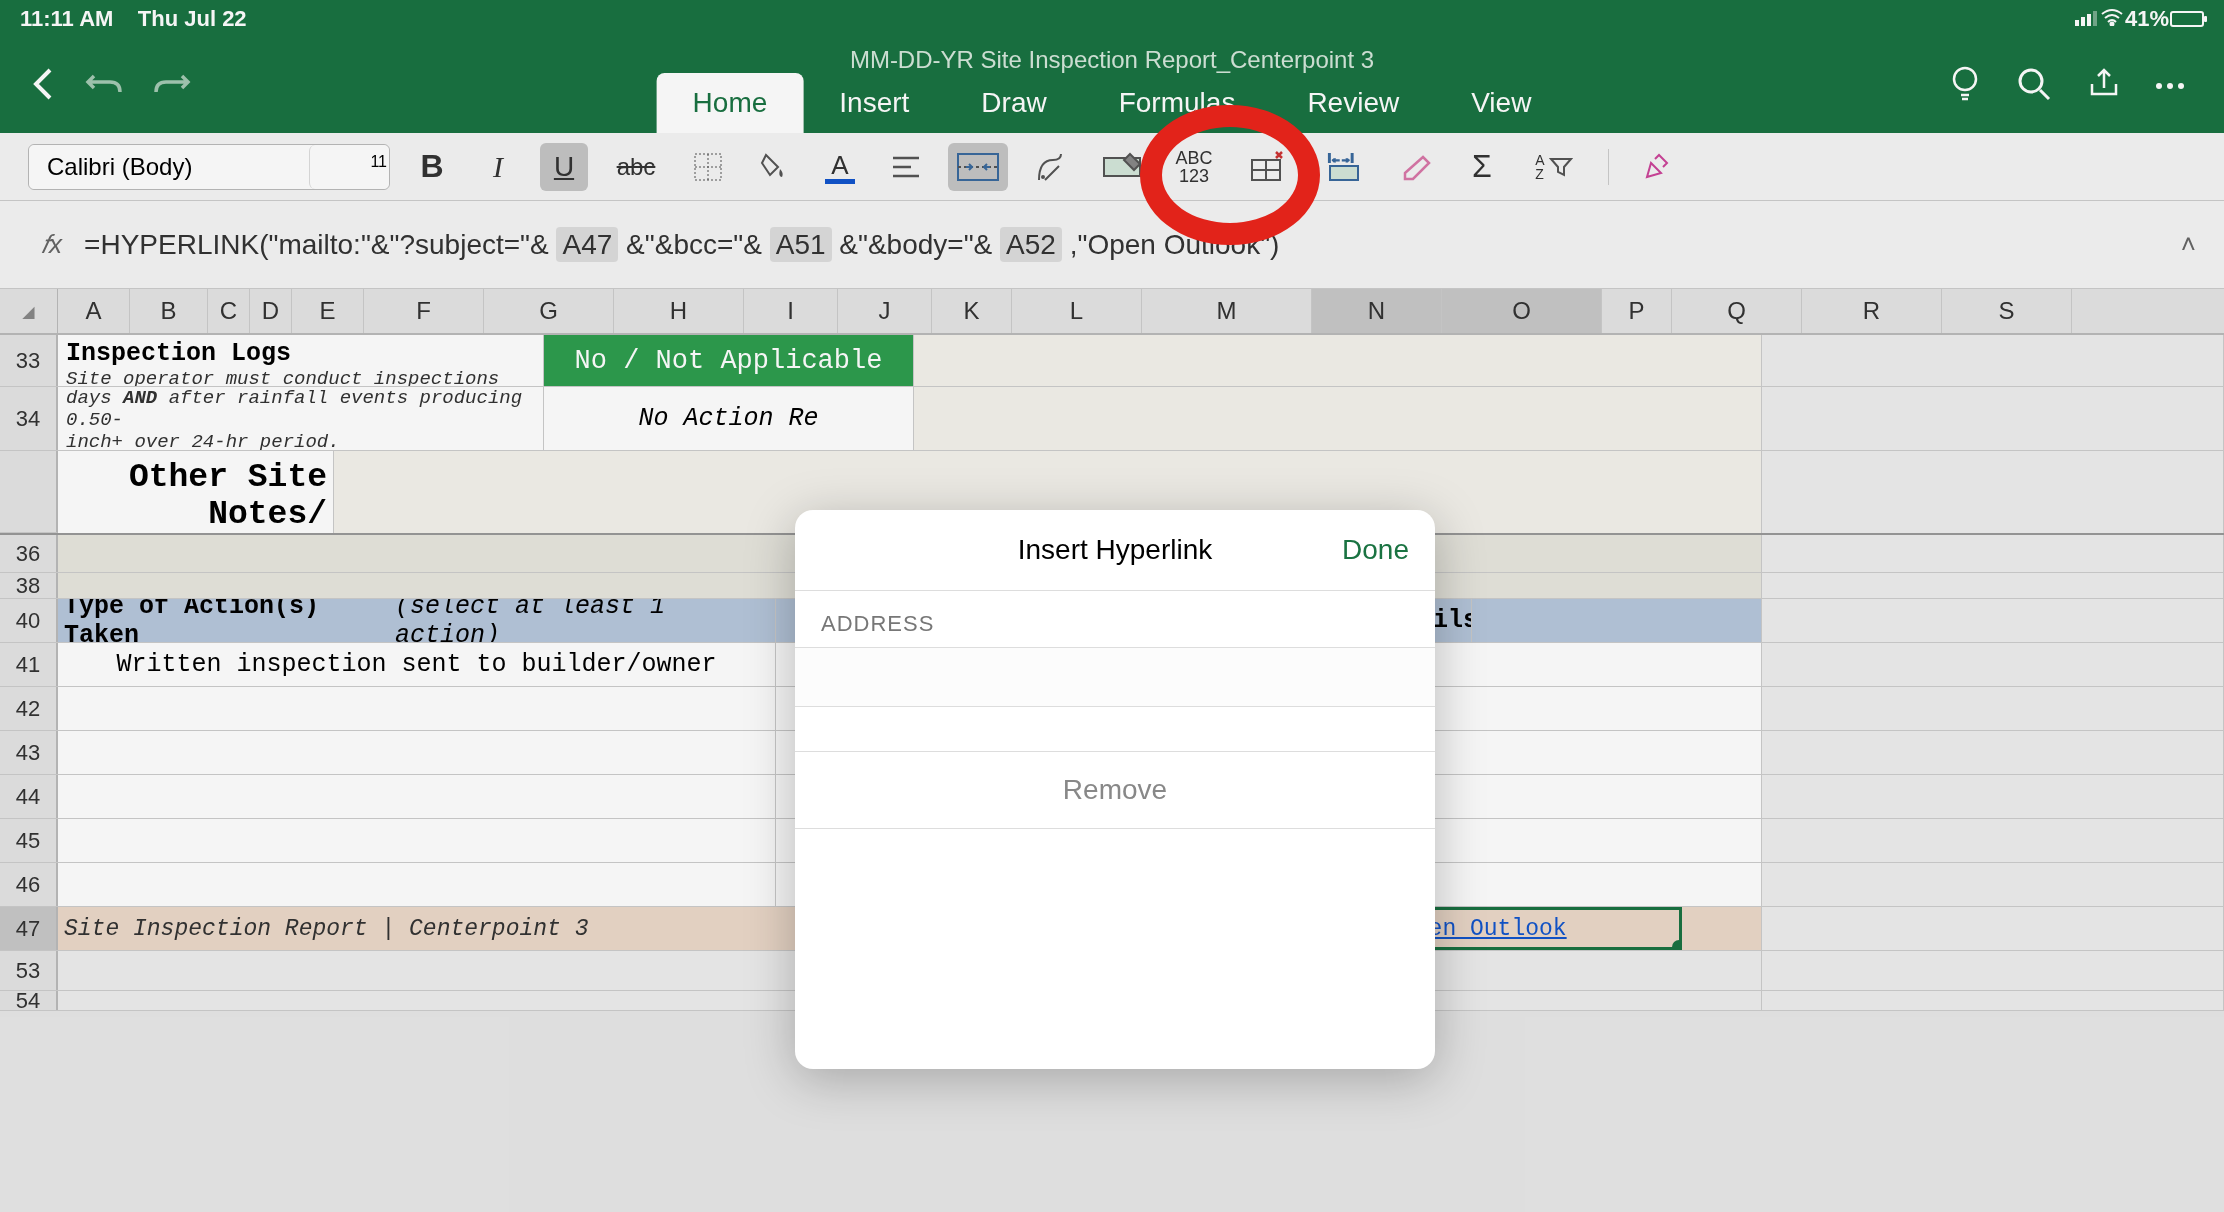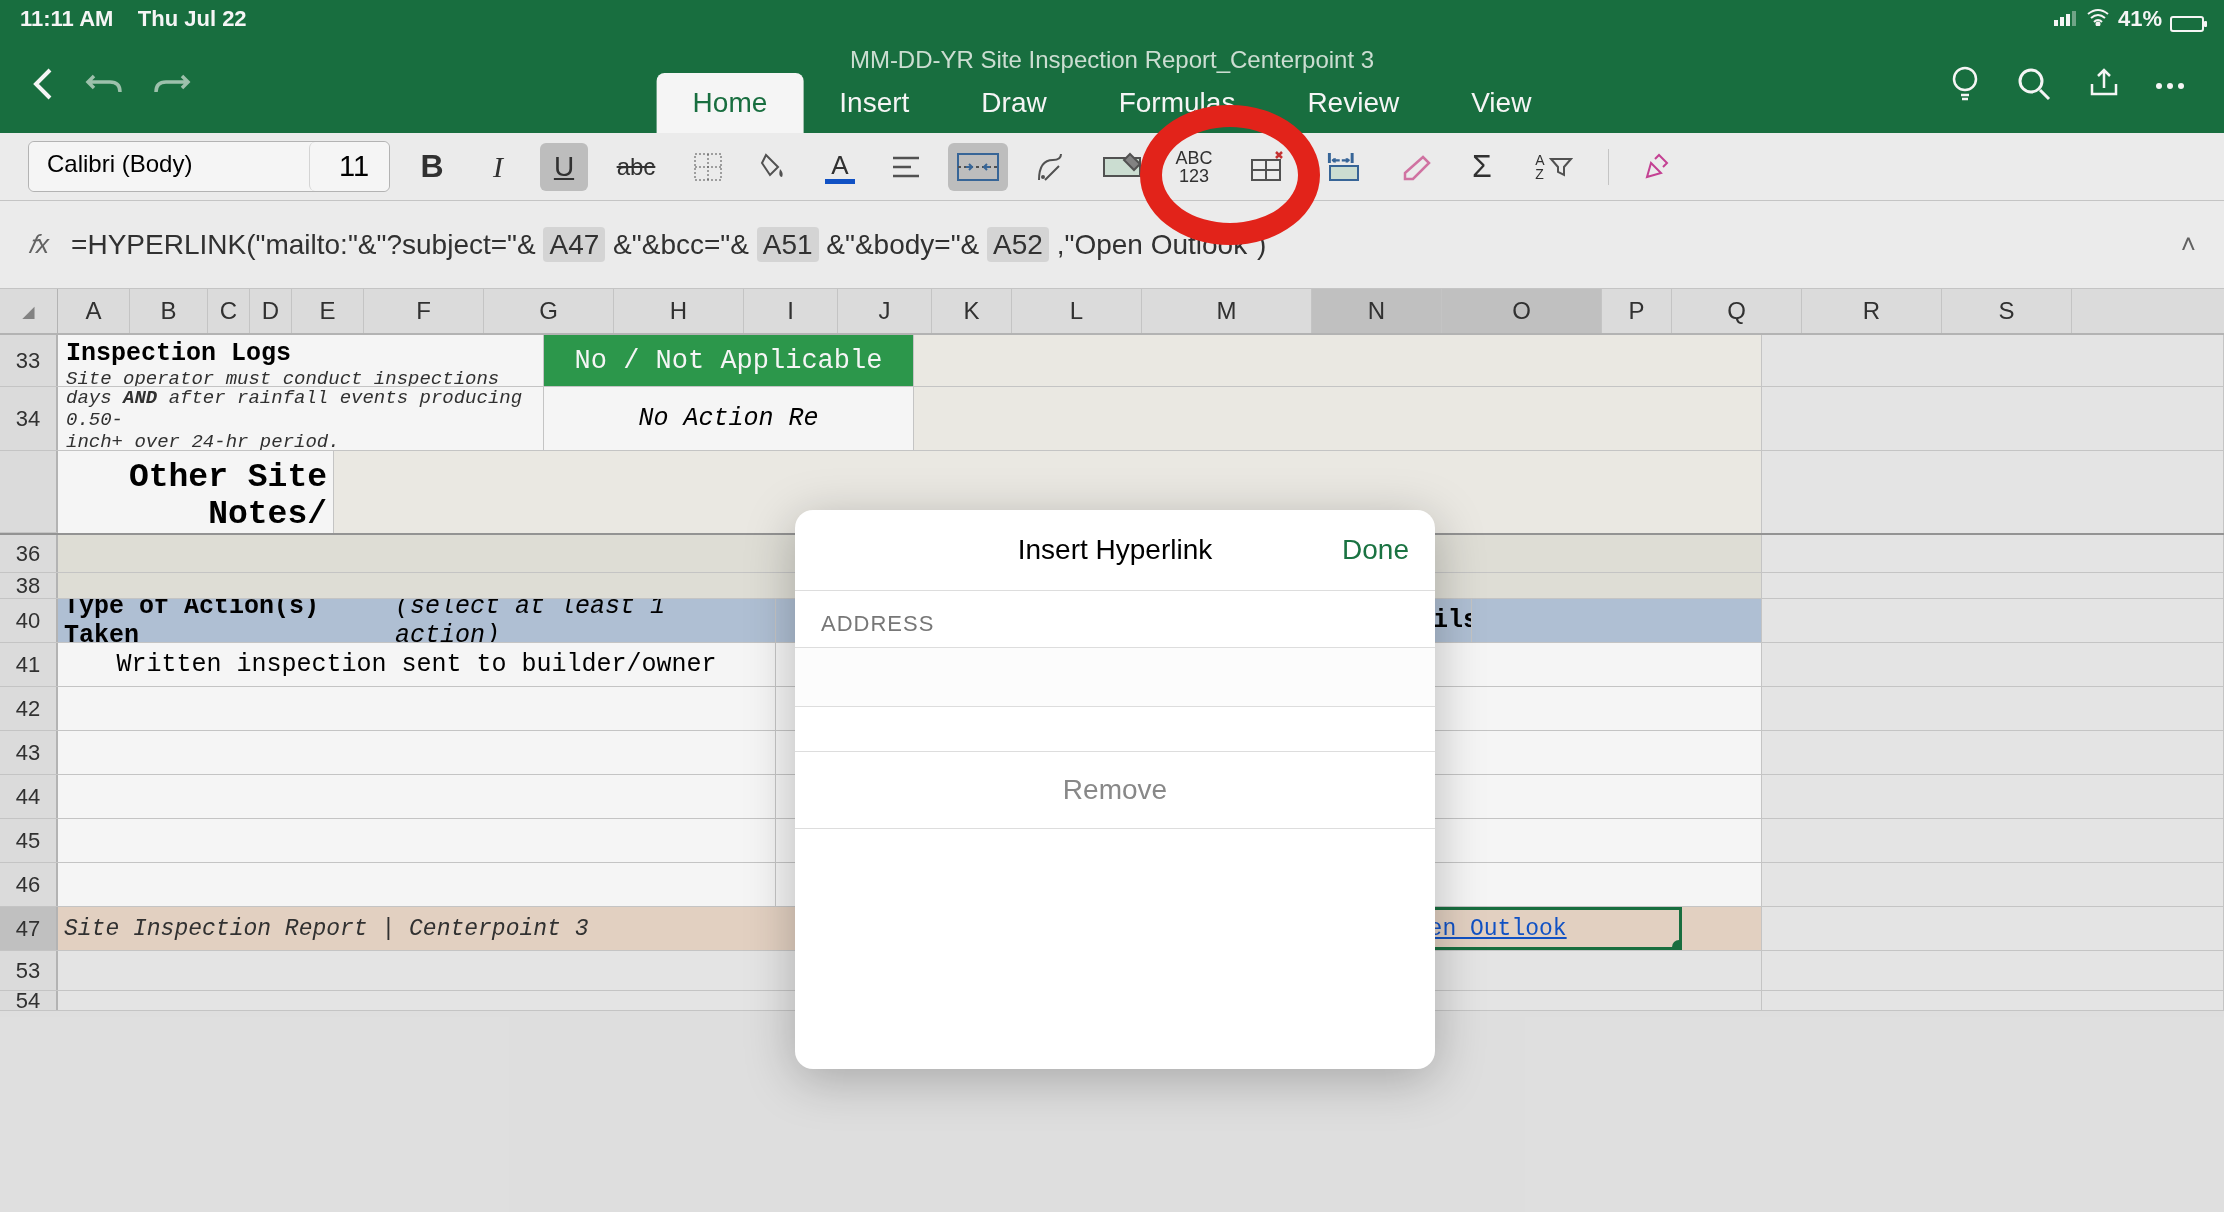--- a/index.html
+++ b/index.html
@@ -16,21 +16,21 @@
     background: #1a7342;
     color: white;
     height: 38px;
     display: flex;
     align-items: center;
     padding: 16px 20px;
     font-size: 22px;
     font-weight: 600;
   }
   .status-left { flex: 1; }
-  .status-right { display: flex; align-items: flex-end; gap: 8px; }
+  .status-right { display: flex; align-items: center; gap: 1px; }
   .battery-box { width: 34px; height: 16px; border: 2px solid white; border-radius: 3px; display: inline-block; position: relative; }
   .battery-box::after { content:""; position:absolute; right:-5px; top:3px; width:3px; height:6px; background:white; border-radius:1px;}
   .battery-fill { height: 100%; width: 41%; background: white; }
   
   .title-bar {
     background: #1a7342;
     height: 95px;
     display: flex;
     align-items: center;
     position: relative;
@@ -75,24 +75,24 @@
     border:1px solid #bbb;
     border-radius:6px;
     padding:8px 18px;
     font-size:24px;
     width:280px;
   }
   .font-size {
     background:white;
     border:1px solid #bbb;
     border-radius:6px;
-    padding:8px 29px;
-    font-size:29px;
+    padding:8px 2px;
+    font-size:16px;
     width:80px;
-    text-align:left;
+    text-align:right;
     margin-left:-12px;
   }
   .tb-btn {
     width:48px; height:48px;
     display:flex; align-items:center; justify-content:center;
     border-radius:6px;
     font-size:28px;
     color:#333;
   }
   .tb-btn.wide { width:60px; }
@@ -103,21 +103,21 @@
   .formula-bar {
     background:#f5f5f5;
     height:88px;
     display:flex;
     align-items:center;
     padding:0 28px;
     border-bottom:1px solid #ccc;
     font-size:28px;
     color:#333;
   }
-  .fx-label { font-style:italic; color:#666; margin-right:22px; font-size:26px; }
+  .fx-label { font-style:italic; color:#666; margin-right:22px; font-size:26px;margin-left:13px; }
   .formula-text { flex:1; font-family: "Segoe UI", sans-serif; }
   .formula-text .ref { background:#ddd; padding:2px 6px; border-radius:4px; }
   .expand-formula { color:#666; font-size:26px; }
   
   .col-headers {
     display:flex;
     height:46px;
     background:#e4e4e4;
     border-bottom:2px solid #bbb;
   }

